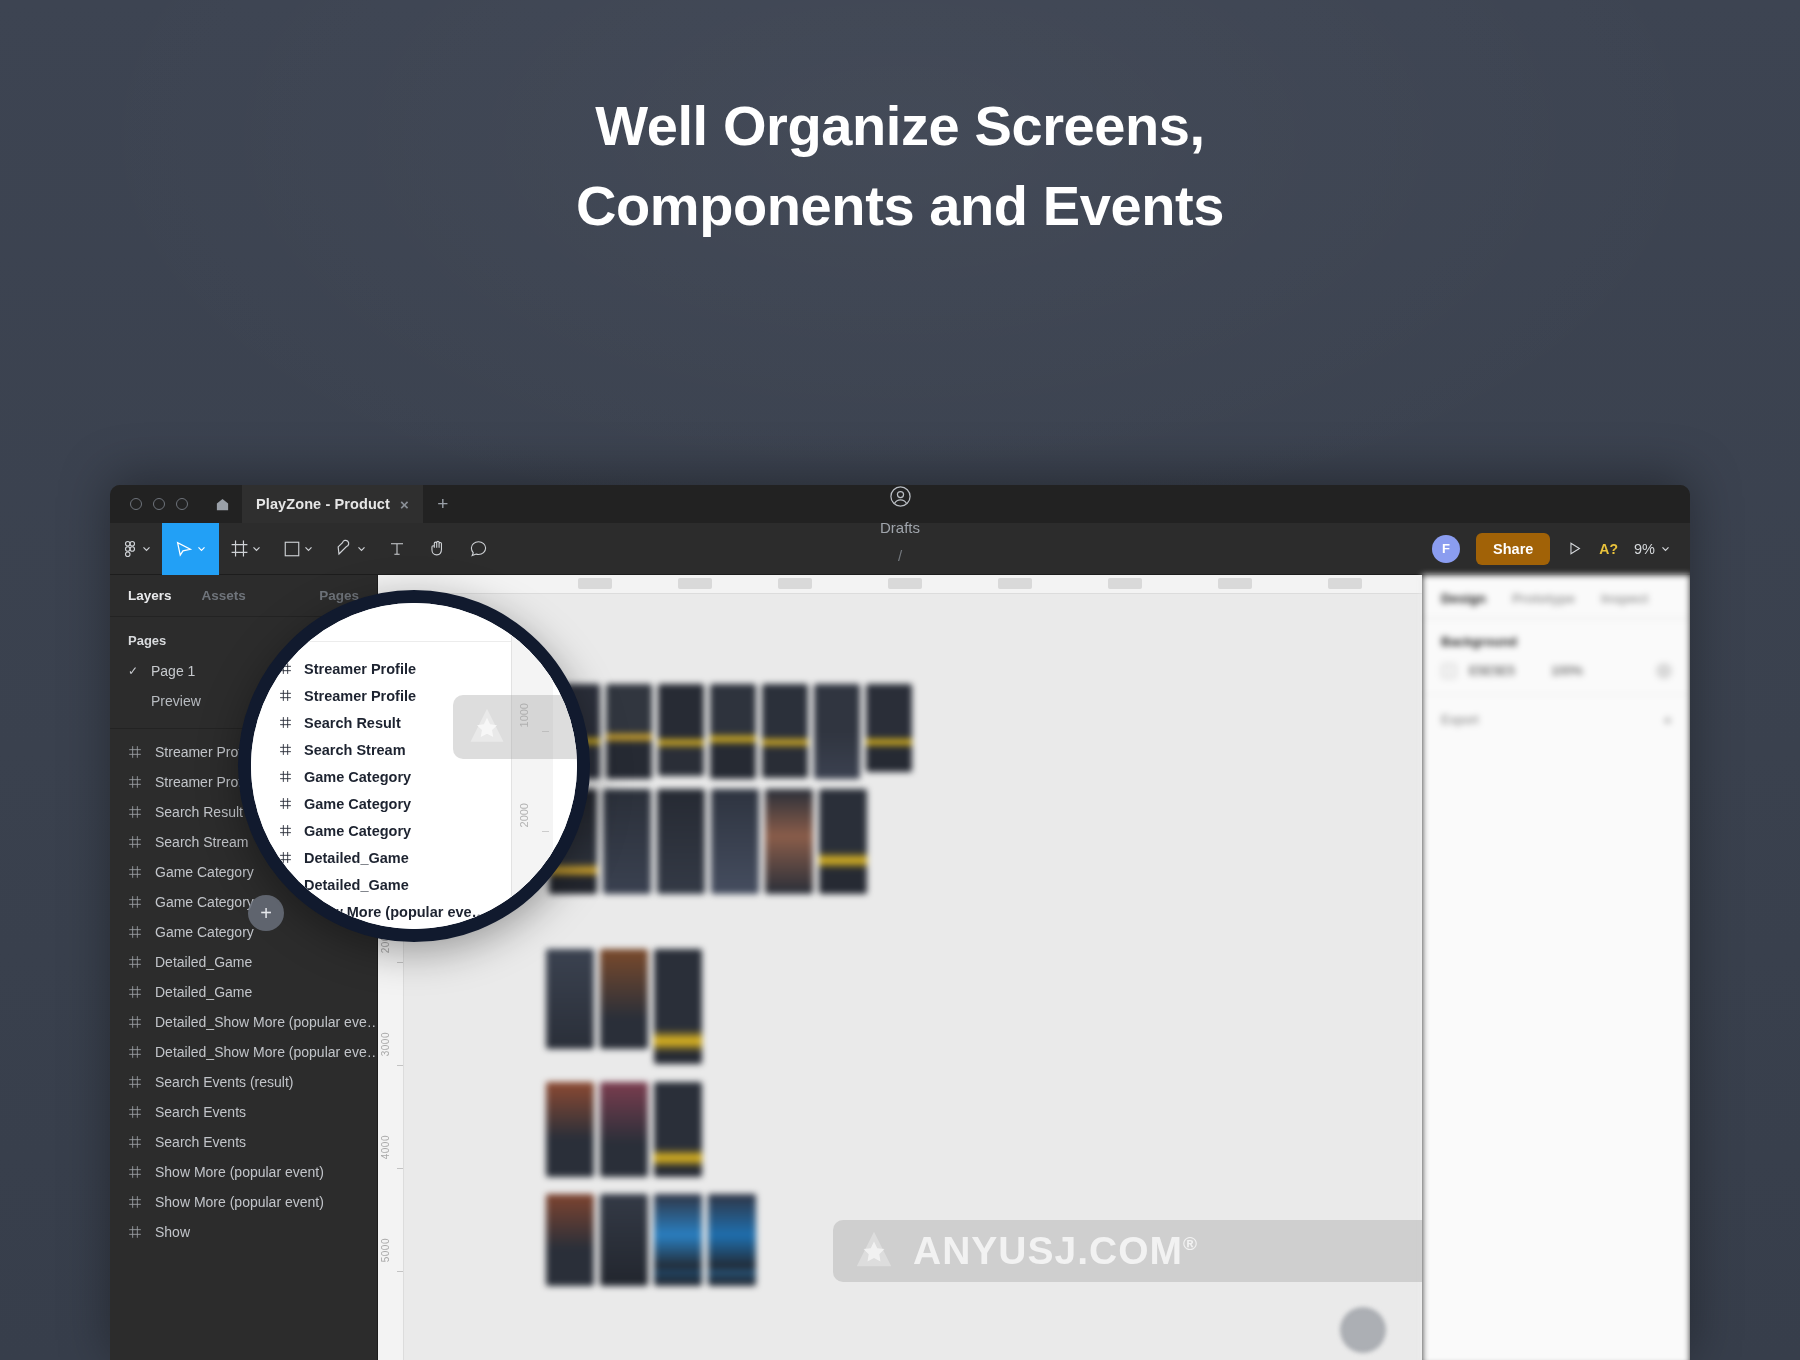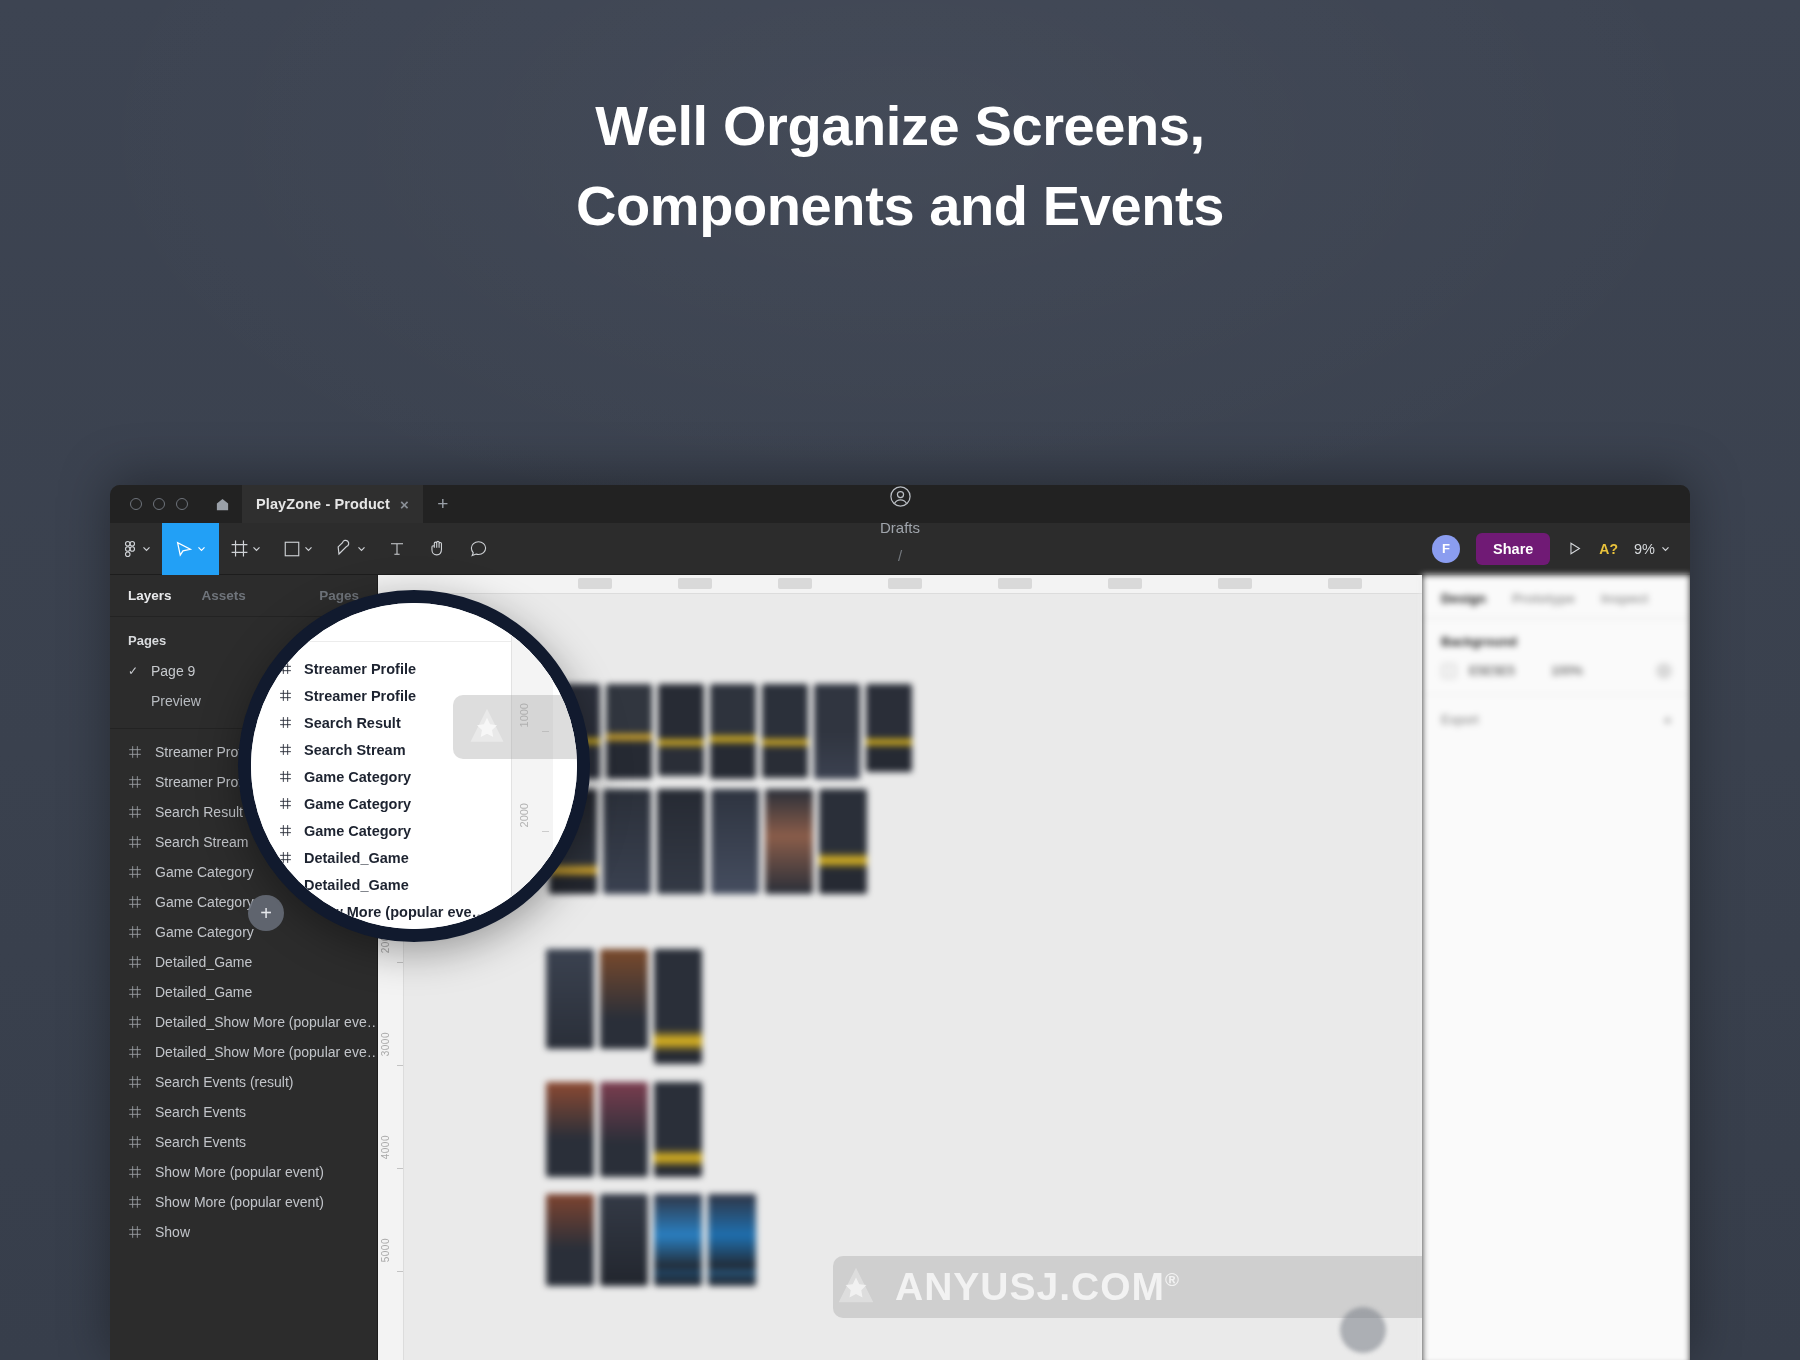--- a/index.html
+++ b/index.html
@@ -117,21 +117,21 @@
     display: flex; align-items: center; gap: 16px;
     padding-right: 20px;
   }
   .user-avatar {
     width: 28px; height: 28px; border-radius: 50%;
     background: #8b9df0;
     color: #fff; font-size: 13px; font-weight: 700;
     display: flex; align-items: center; justify-content: center;
   }
   .share-btn {
-    background: #701a75; color: #fff;
+    background: #a16207; color: #fff;
     border: none; border-radius: 6px;
     font-size: 14.5px; font-weight: 700;
     padding: 8px 17px;
     font-family: inherit;
   }
   .play-btn { color: #d6d9dc; display:flex; }
   .warn-badge { color: #e9c23b; font-size: 14px; font-weight: 700; }
   .zoom-ctl { display:flex; align-items:center; gap:6px; color:#d6d9dc; font-size:14.5px; }
 
   
@@ -204,22 +204,22 @@
   .frame-group { position: absolute; filter: blur(3.2px); }
   .mock { position: absolute; border-radius: 2px; overflow: hidden; }
 
   
   .watermark {
     position: absolute; left: 455px; top: 645px;
     width: 900px; height: 62px;
     background: rgba(170,170,170,0.42);
     border-radius: 10px;
     display: flex; align-items: center; gap: 16px;
+    padding-left: 18px;
     z-index: 6;
-    margin-top: 36px;
   }
   .wm-logo { width: 46px; height: 46px; position: relative; }
   .wm-text { color: rgba(255,255,255,0.72); font-size: 39px; font-weight: 700; letter-spacing: 1px; }
   .wm-reg { font-size: 19px; vertical-align: super; }
 
   
   .right-panel {
     width: 268px; background: #fafafa;
     border-left: 1px solid #dddddd;
     filter: blur(3.4px);
@@ -429,21 +429,21 @@
     <aside class="left-panel">
       <div class="lp-tabs">
         <span class="lp-tab active">Layers</span>
         <span class="lp-tab">Assets</span>
         <span class="lp-tab lp-tab-right">Pages</span>
       </div>
 
       <div class="lp-section-title">Pages</div>
       <div class="page-row">
         <span class="check">✓</span>
-        <span>Page 9</span>
+        <span>Page 1</span>
       </div>
       <div class="page-row sub">
         <span>Preview</span>
       </div>
       <div class="lp-divider"></div>
 
       <div class="layers-list">
         <div class="layer-row">
           <svg class="hash" viewBox="0 0 24 24">
               <path d="M8 2v20M16 2v20M2 8h20M2 16h20"></path>

